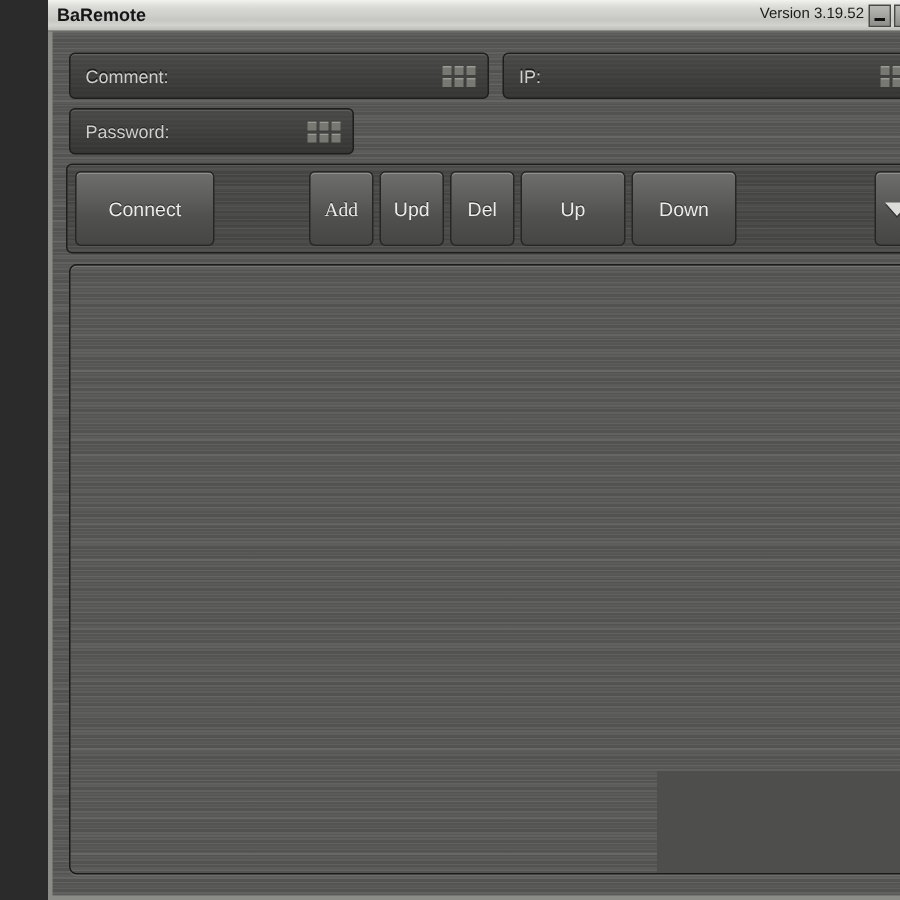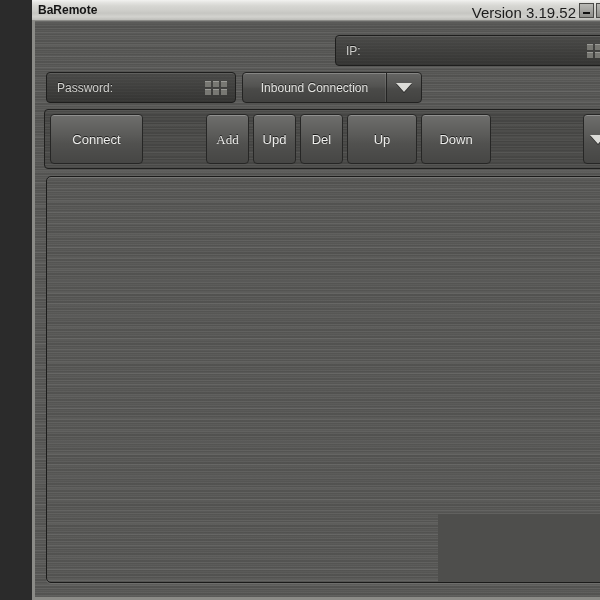--- a/index.html
+++ b/index.html
@@ -98,21 +98,21 @@
     left: 6px; top: 3px;
     font-size: 12px;
     color: #151515;
     font-weight: bold;
     letter-spacing: 0px;
     white-space: nowrap;
   }
   #version-text {
     position: absolute;
     right: 56px; top: 4px;
-    font-size: 15px;
+    font-size: 10px;
     color: #1c1c1c;
     white-space: nowrap;
   }
   .win-btn {
     position: absolute;
     top: 3px;
     width: 15px; height: 15px;
     background: linear-gradient(to bottom, #b9b9b5, #8e8e8a);
     border: 1px solid #4a4a47;
     box-sizing: border-box;
@@ -306,20 +306,31 @@
       <span class="glyph-max"></span>
     </div>
     <div class="win-btn" id="btn-close">
       <span class="win-glyph">✕</span>
     </div>
   </div>
 
   <div id="client" class="brushed">
     <div id="client-inner">
 
+      <div class="field" style="left:11px; top:14px; width:280px; height:31px;">
+        <span class="field-label">Comment:</span>
+        <span class="grid-icon">
+          <i></i>
+            <i></i>
+            <i></i>
+            <i></i>
+            <i></i>
+            <i></i>
+        </span>
+      </div>
 
       <div class="field" style="left:300px; top:14px; width:283px; height:31px;">
         <span class="field-label">IP:</span>
         <span class="grid-icon">
           <i></i>
             <i></i>
             <i></i>
             <i></i>
             <i></i>
             <i></i>
@@ -331,26 +342,20 @@
         <span class="grid-icon">
           <i></i>
             <i></i>
             <i></i>
             <i></i>
             <i></i>
             <i></i>
         </span>
       </div>
 
-      <div class="combo" style="left:207px; top:51px; width:180px; height:31px;">
-        <span class="combo-text">Inbound Connection</span>
-        <span class="combo-arrow">
-          <span class="tri-down"></span>
-        </span>
-      </div>
 
 
       <div id="buttonbar" class="brushed-dark" style="left:9px; top:88px; width:572px; height:60px;">
 
         <div class="btn" style="left:5px;  width:93px;">Connect</div>
         <div class="btn" style="left:161px; width:43px;font-family:Liberation Serif, serif;">Add</div>
         <div class="btn" style="left:208px; width:43px;">Upd</div>
         <div class="btn" style="left:255px; width:43px;">Del</div>
         <div class="btn" style="left:302px; width:70px;">Up</div>
         <div class="btn" style="left:376px; width:70px;">Down</div>

